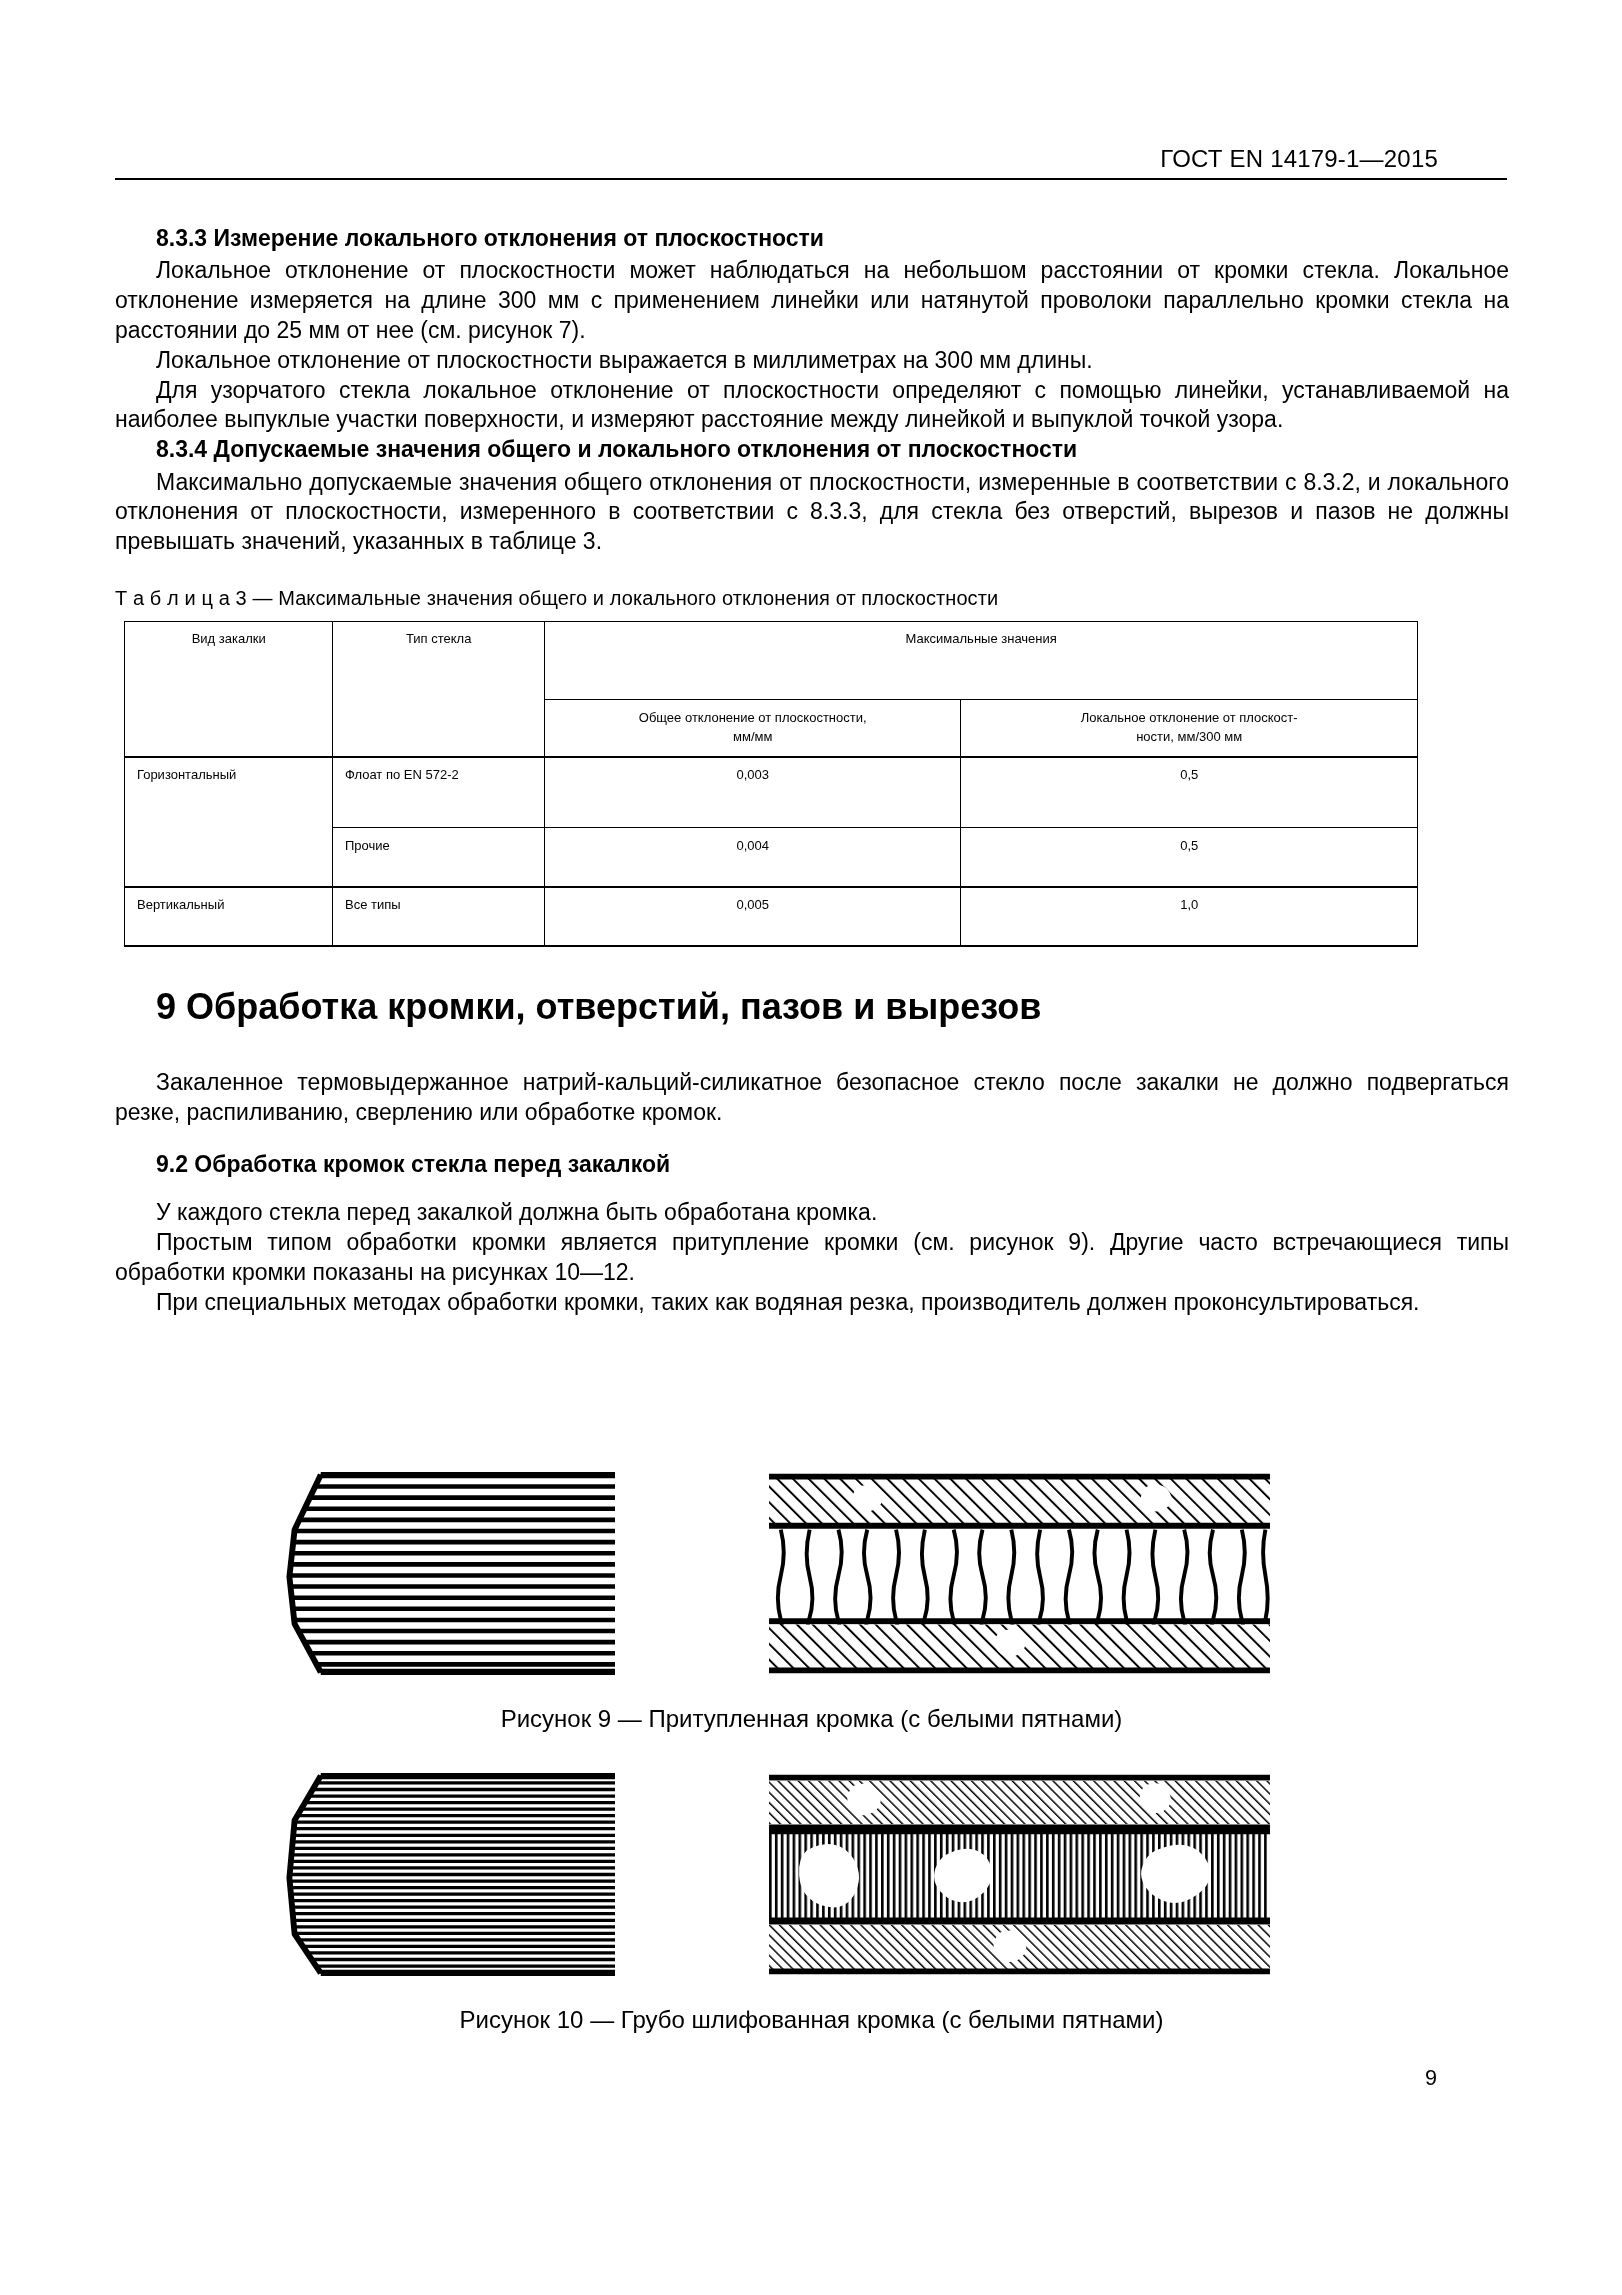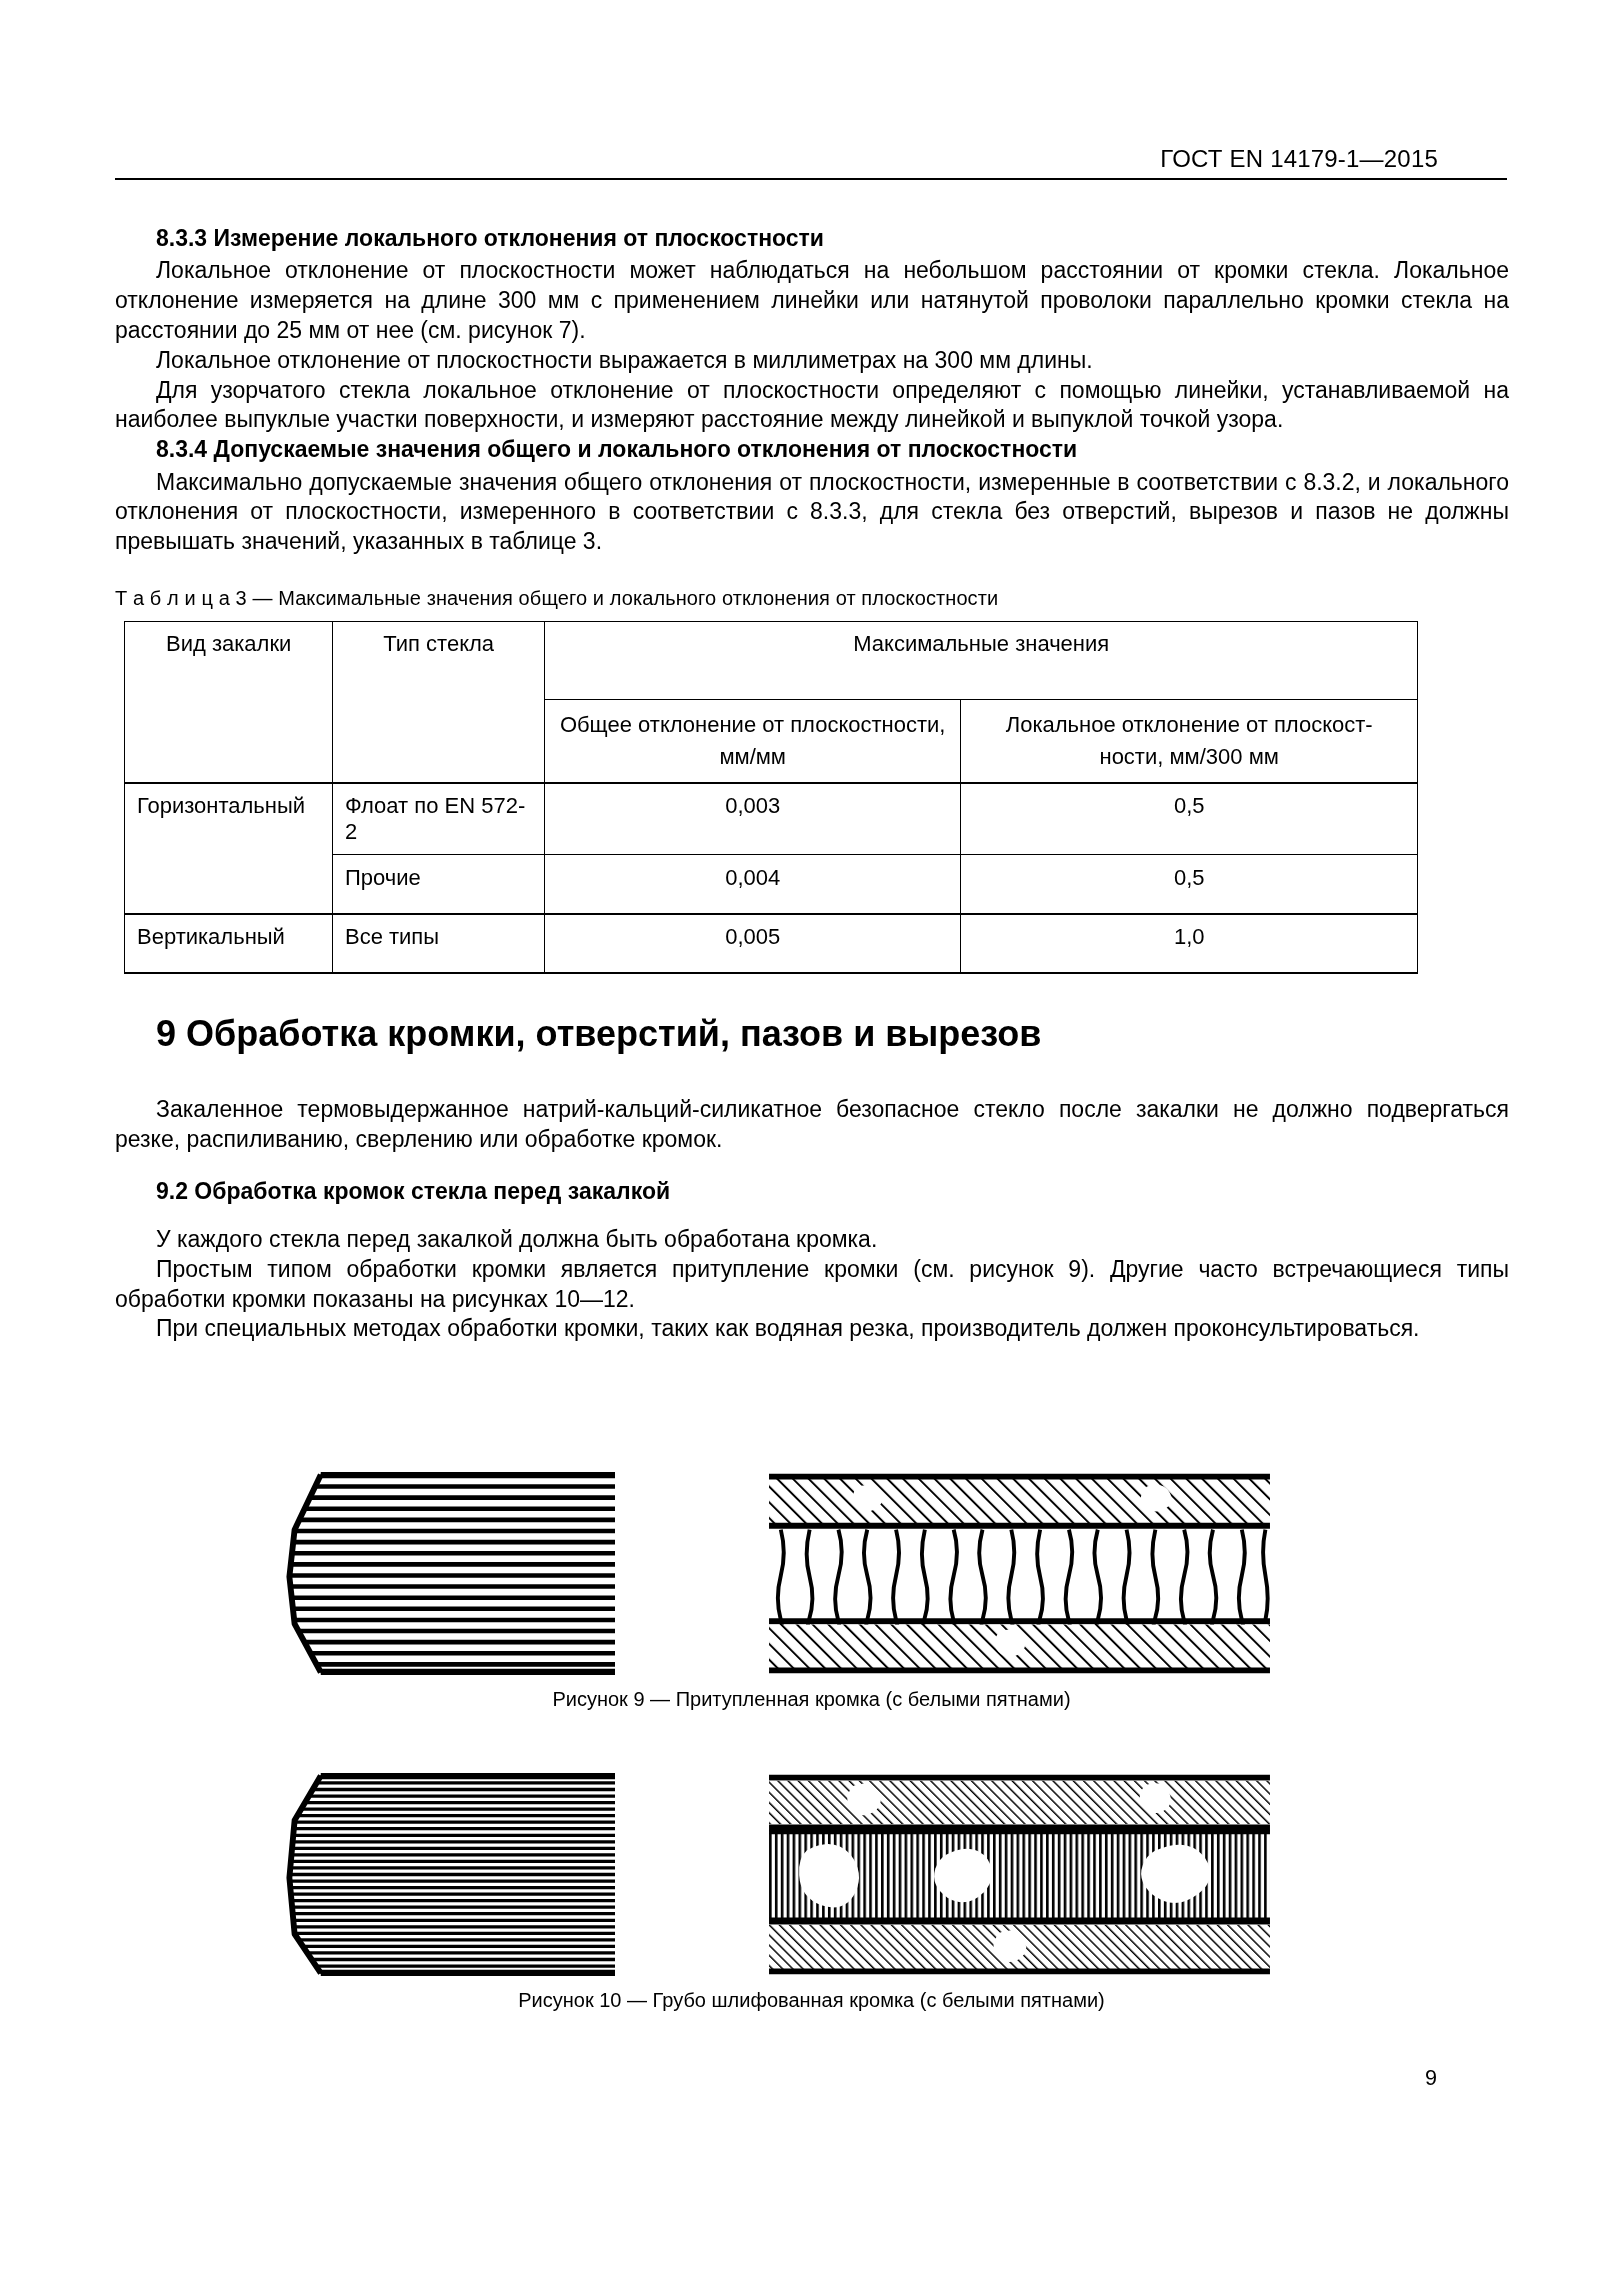--- a/index.html
+++ b/index.html
@@ -85,21 +85,21 @@
     font-size: 20px;
     margin: 0;
     letter-spacing: 0.1px;
     white-space: nowrap;
   }
   table.t3 {
     border-collapse: collapse;
     width: 1293px;
     margin-left: 9.2px;
     table-layout: fixed;
-    font-size: 22px;
+    font-size: 13px;
   }
   table.t3 td, table.t3 th {
     border: 1.3px solid #000;
     font-weight: normal;
     padding: 0;
     vertical-align: top;
   }
   table.t3 .cellpad { padding: 9.2px 11.8px 9.2px 11.8px; }
   .th-outer { border-bottom: 2.6px solid #000 !important; }
   .thead-band { height: 59px; }
@@ -123,22 +123,23 @@
     position: absolute;
     left: 0;
     width: 1623px;
   }
   .fig-row {
     position: relative;
     height: 216px;
   }
   .fig-caption {
     text-align: center;
-    font-size: 20px;
+    font-size: 24px;
     white-space: nowrap;
+    margin-top: 17px;
   }
 
   .fig-left {
     position: absolute;
     left: 275px;
     top: 0;
     width: 340px;
     height: 203px;
   }
   .fig-right {

